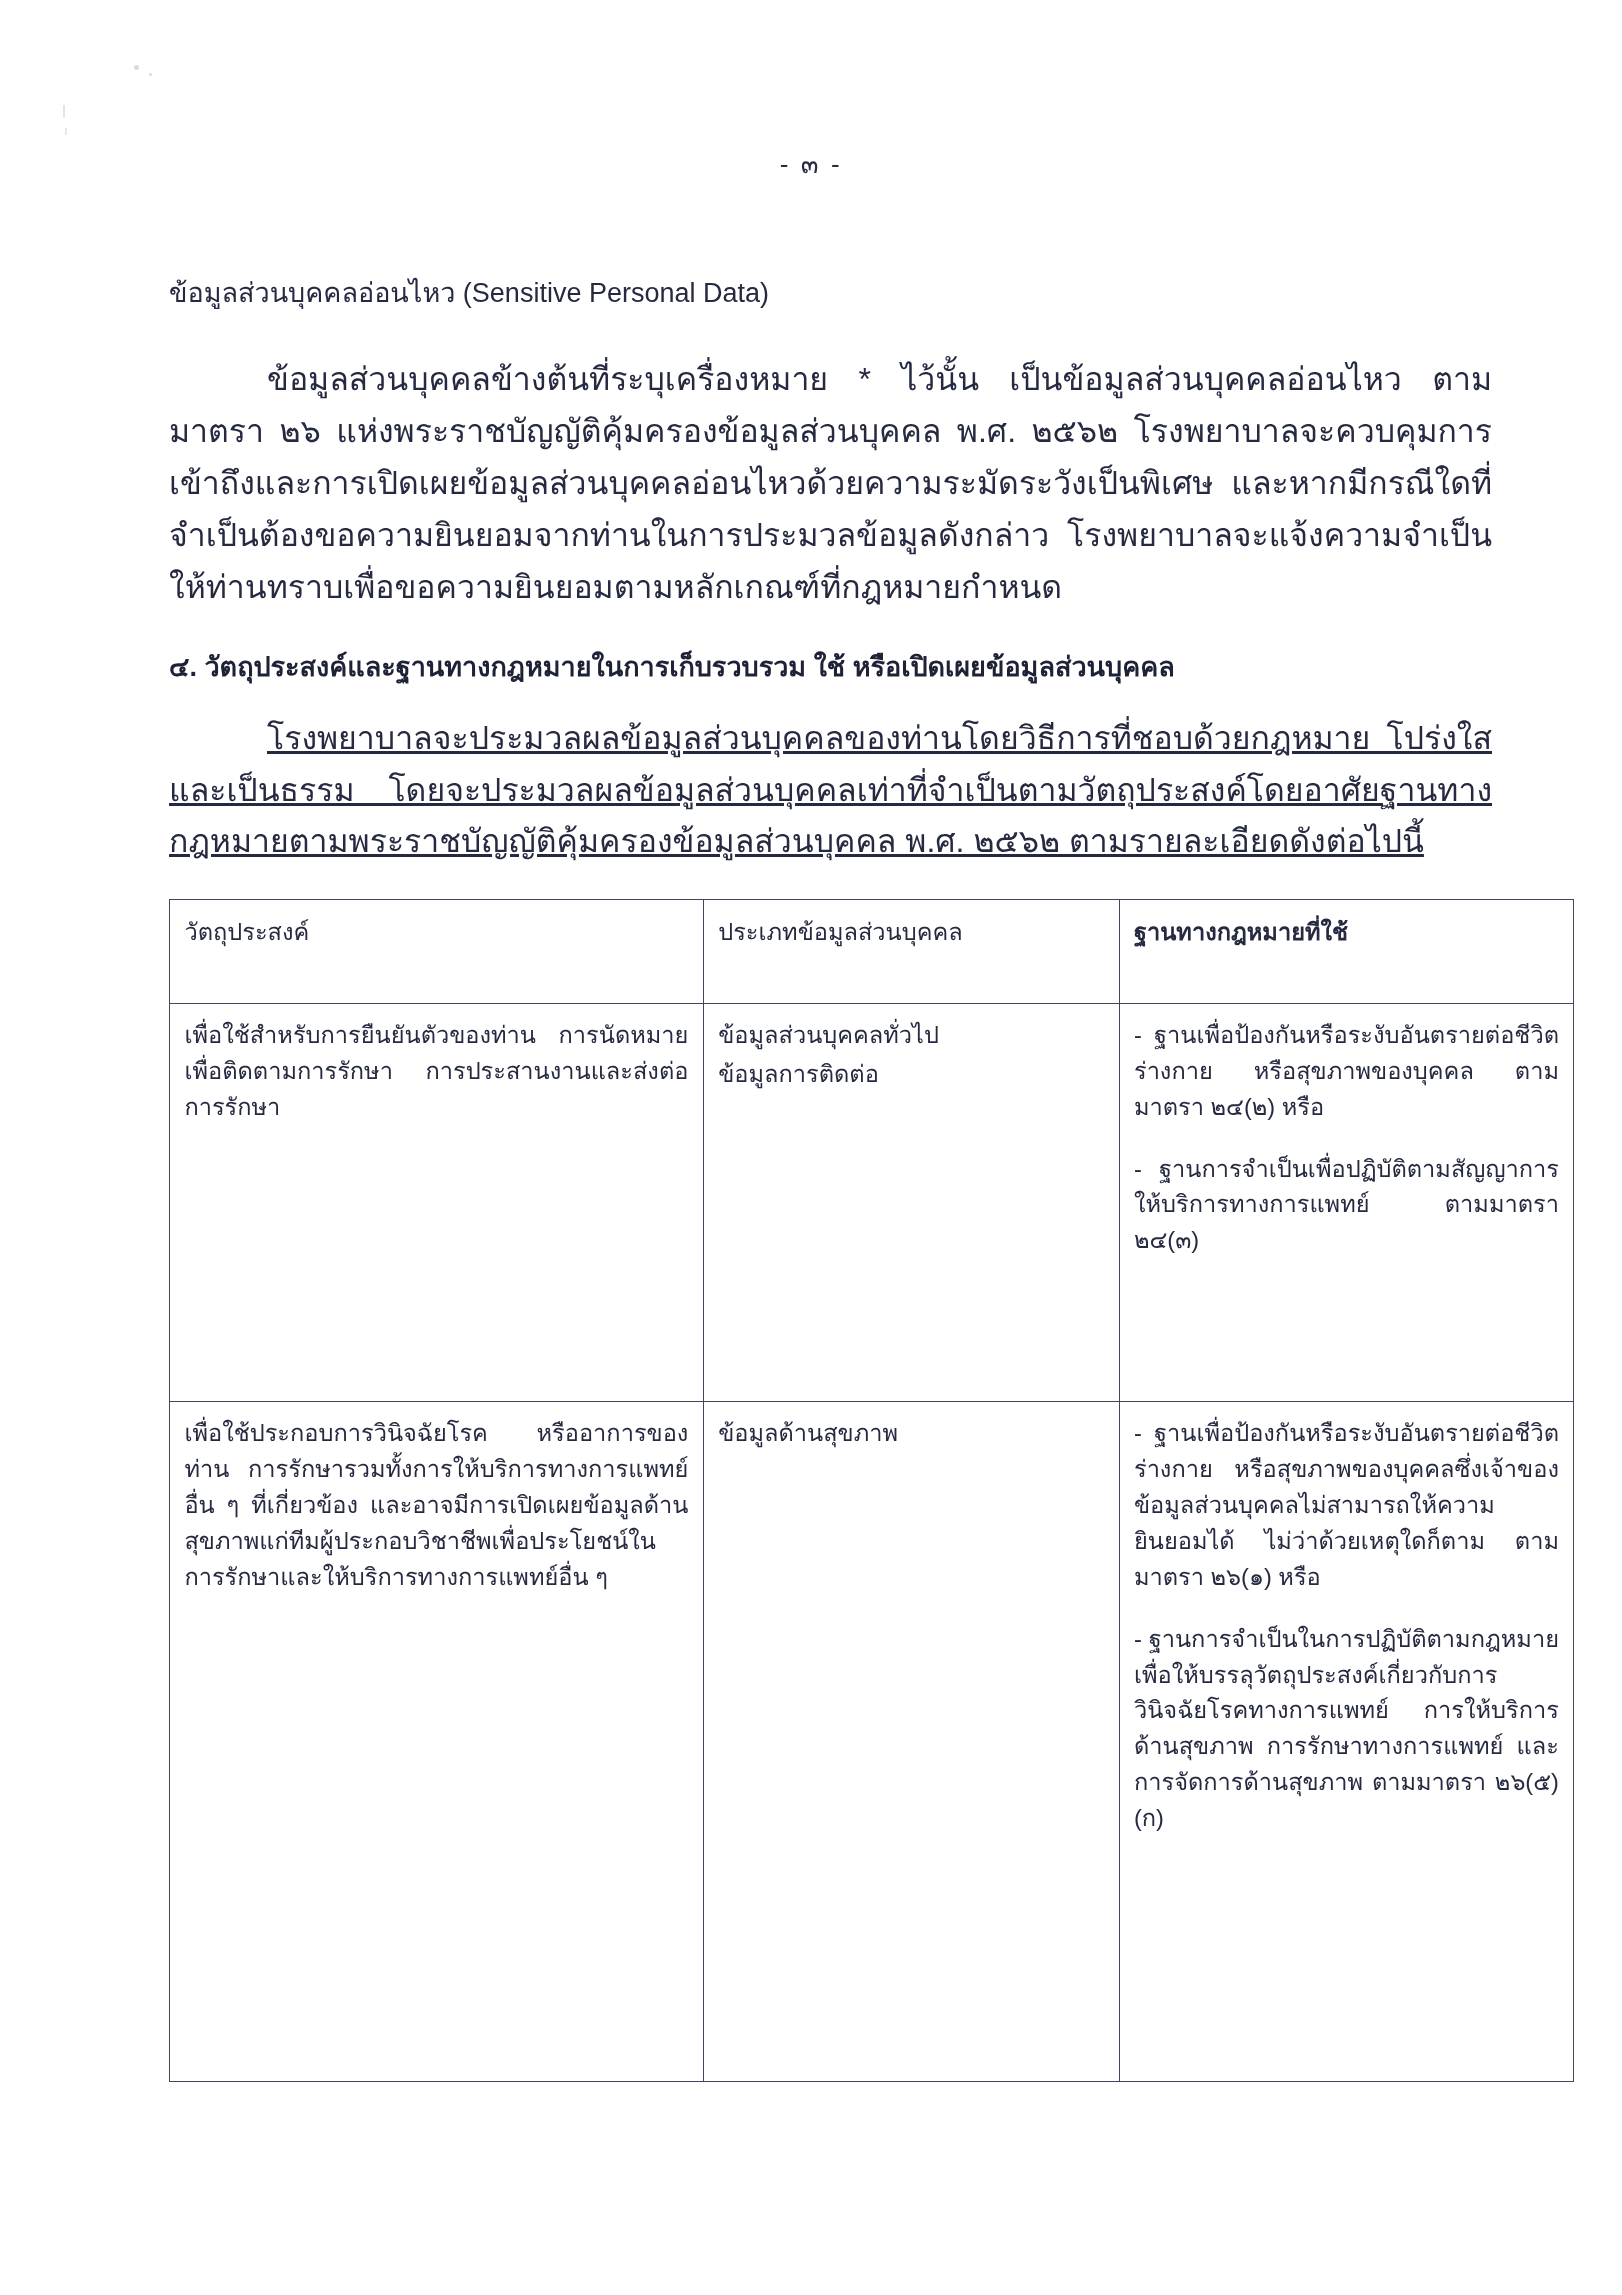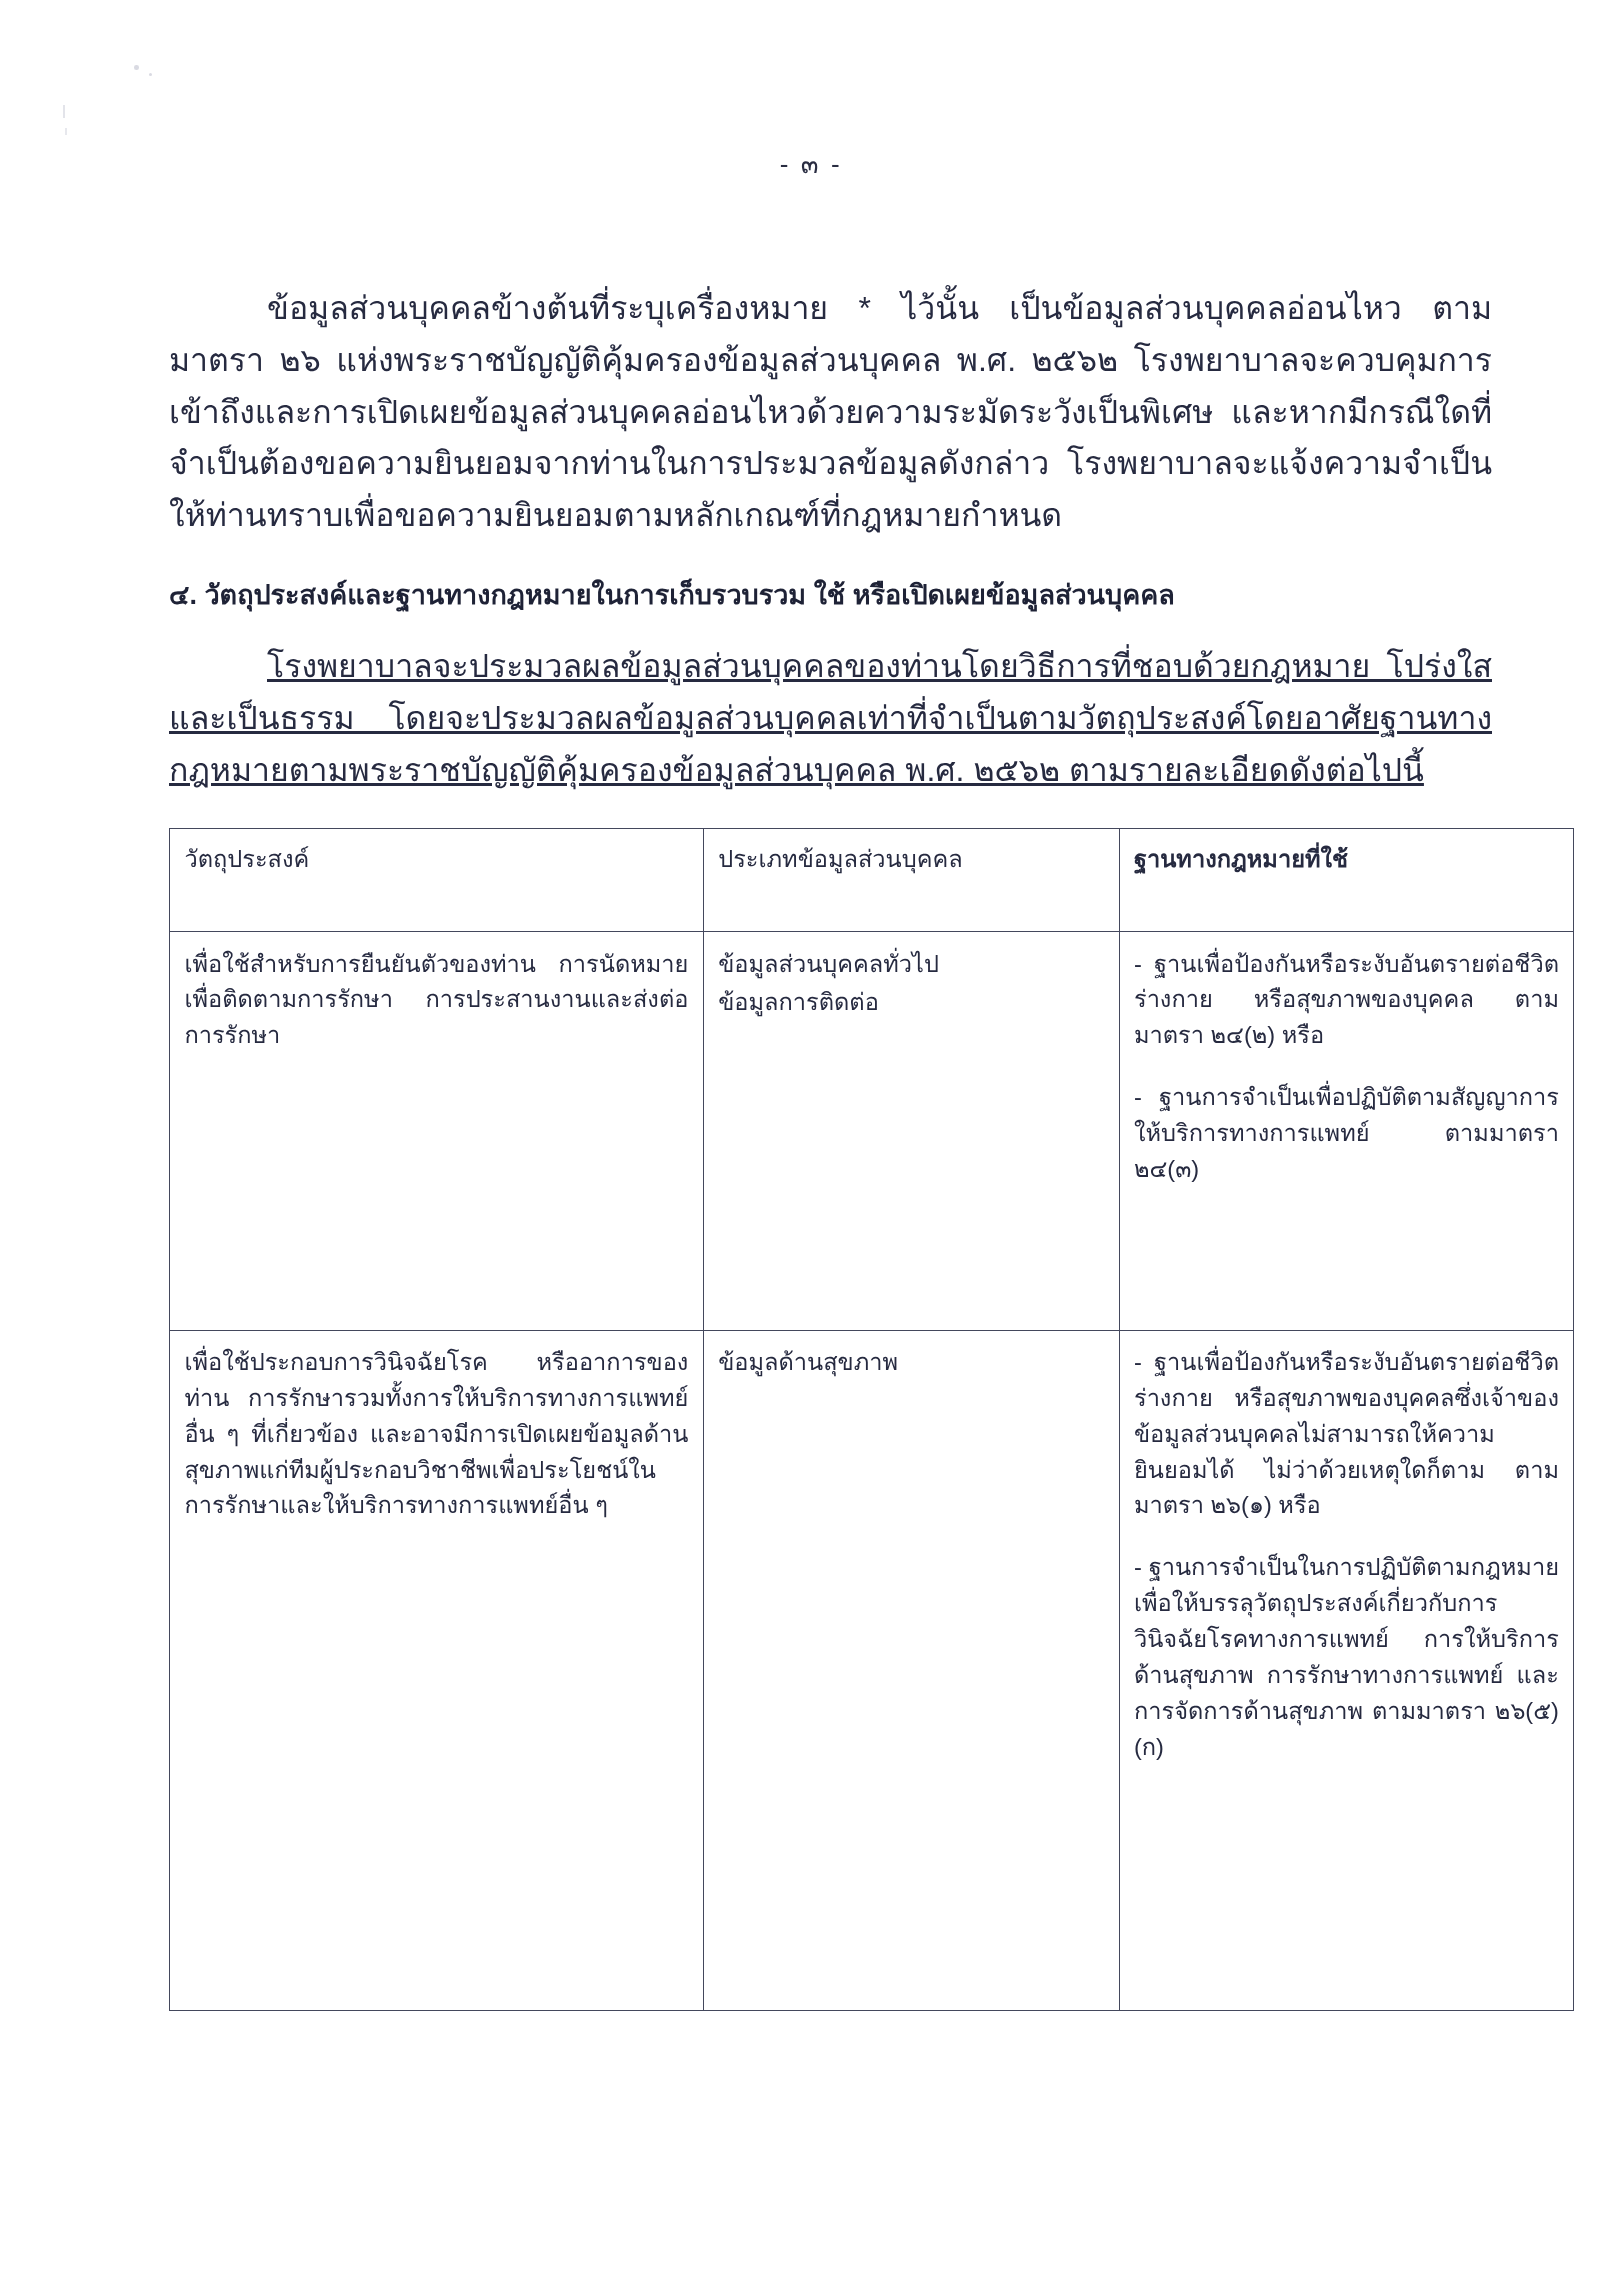--- a/index.html
+++ b/index.html
@@ -94,21 +94,20 @@
     padding: 14.4px 14.4px 17px 14.4px;
     font-size: 23.6px;
     line-height: 1.52;
     color: #262a40;
     font-weight: 400;
     text-align: left;
   }
 
   table.purpose-table th {
     height: 71px;
-    font-family: Liberation Mono, monospace;
   }
 
   th.col-purpose   { width: 504px; }
   th.col-datatype  { width: 386px; }
   th.col-legalbase { width: 425px; }
 
   th.col-legalbase .hdr-text { font-weight: 700; }
 
   tr.group-row td {
     border-top: 2px solid #43475c;
@@ -145,20 +144,21 @@
 
   <div class="speck s1"></div>
   <div class="speck s2"></div>
   <div class="speck s3"></div>
   <div class="speck s4"></div>
 
   <div class="page-number">- ๓ -</div>
 
   <div class="content">
 
+    <h2 class="section-heading">ข้อมูลส่วนบุคคลอ่อนไหว (Sensitive Personal Data)</h2>
 
     <p class="body-par">ข้อมูลส่วนบุคคลข้างต้นที่ระบุเครื่องหมาย * ไว้นั้น เป็นข้อมูลส่วนบุคคลอ่อนไหว ตามมาตรา ๒๖ แห่งพระราชบัญญัติคุ้มครองข้อมูลส่วนบุคคล พ.ศ. ๒๕๖๒ โรงพยาบาลจะควบคุมการเข้าถึงและการเปิดเผยข้อมูลส่วนบุคคลอ่อนไหวด้วยความระมัดระวังเป็นพิเศษ และหากมีกรณีใดที่จำเป็นต้องขอความยินยอมจากท่านในการประมวลข้อมูลดังกล่าว โรงพยาบาลจะแจ้งความจำเป็นให้ท่านทราบเพื่อขอความยินยอมตามหลักเกณฑ์ที่กฎหมายกำหนด</p>
 
     <h3 class="numbered-heading">๔. วัตถุประสงค์และฐานทางกฎหมายในการเก็บรวบรวม ใช้ หรือเปิดเผยข้อมูลส่วนบุคคล</h3>
 
     <p class="body-par last-par">โรงพยาบาลจะประมวลผลข้อมูลส่วนบุคคลของท่านโดยวิธีการที่ชอบด้วยกฎหมาย โปร่งใส และเป็นธรรม โดยจะประมวลผลข้อมูลส่วนบุคคลเท่าที่จำเป็นตามวัตถุประสงค์โดยอาศัยฐานทางกฎหมายตามพระราชบัญญัติคุ้มครองข้อมูลส่วนบุคคล พ.ศ. ๒๕๖๒ ตามรายละเอียดดังต่อไปนี้</p>
 
     <table class="purpose-table">
       <thead>
         <tr>

